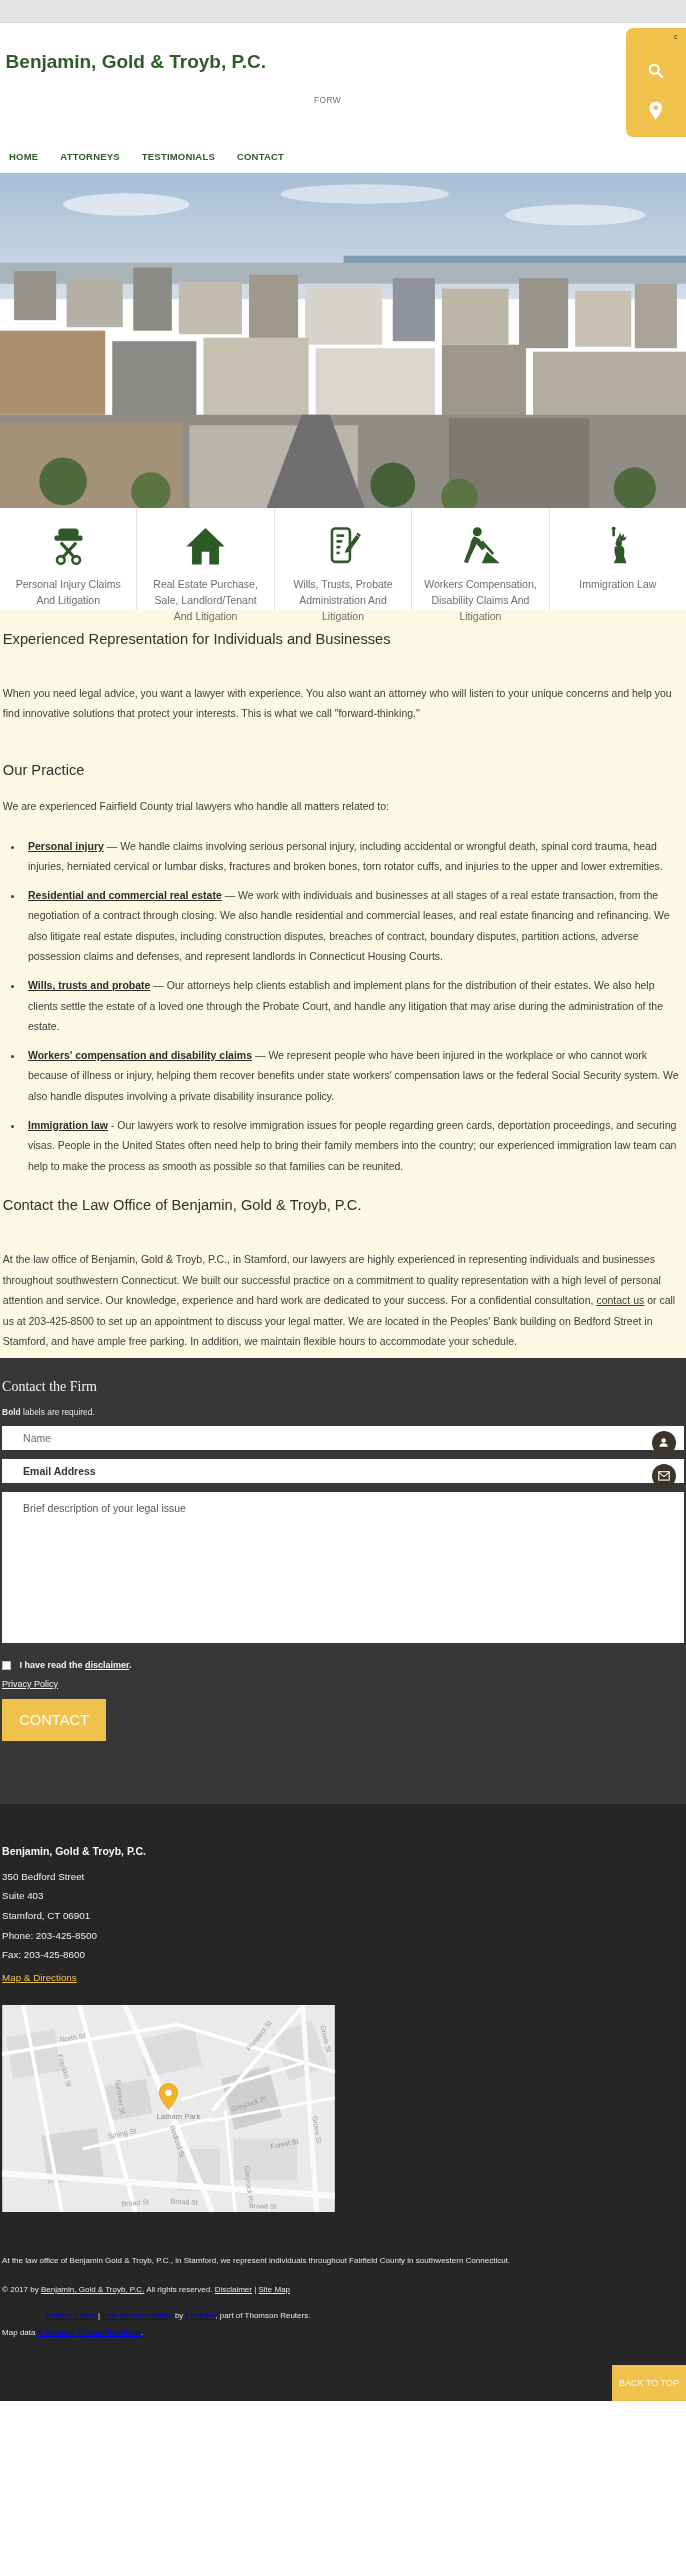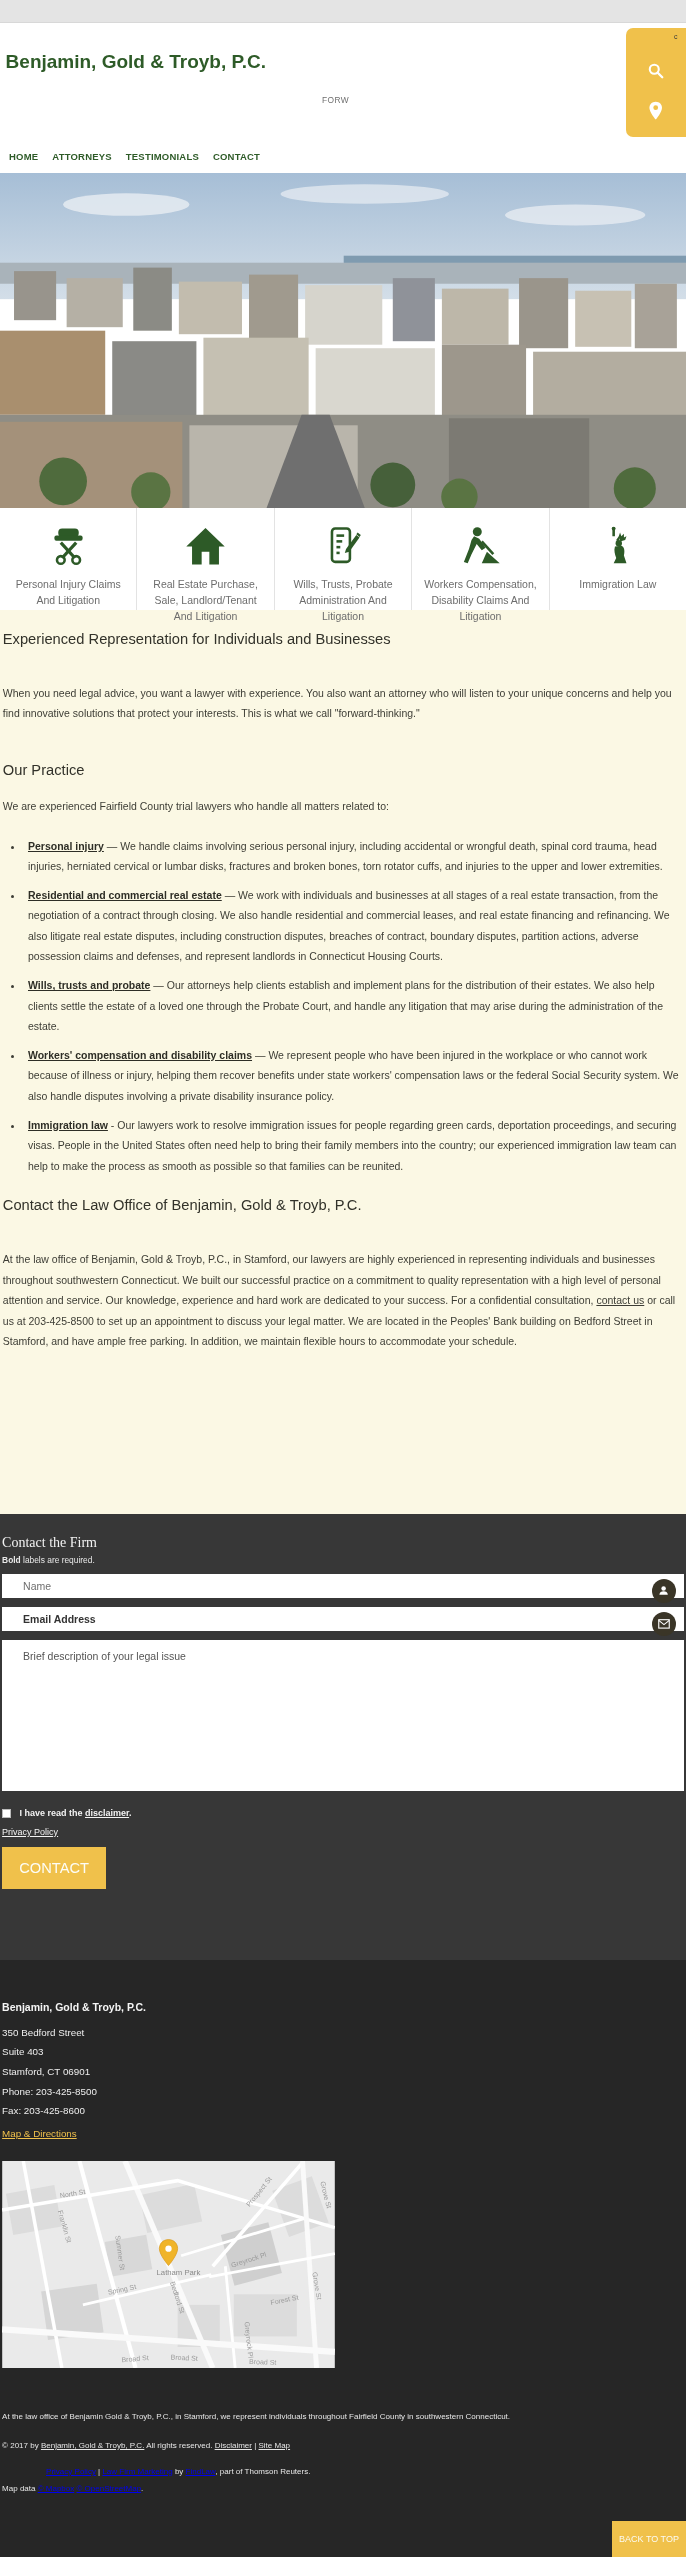--- a/index.html
+++ b/index.html
@@ -2,53 +2,53 @@
 <html style="font-size:11.2px"><head>
 <meta charset="utf-8">
 <style>
   * { margin:0; padding:0; box-sizing:border-box; }
   body { width:686px; font-family:"Liberation Sans", sans-serif; background:#ffffff; }
   .topbar { height:23px; background:#e4e4e4; border-bottom:0.7px solid #d8d8d8; }
 
   
   .header { position:relative; height:150px; background:#ffffff; }
   .firm-name { position:absolute; left:5.6px; top:28px; width:337px; font-size:19px; font-weight:bold; color:#2e5b28; line-height:1.15; }
-  .tagline { position:absolute; left:314px; top:72px; font-size:8.4px; color:#6f6f6f; letter-spacing:0.4px;margin-left:8px; }
+  .tagline { position:absolute; left:314px; top:72px; font-size:8.4px; color:#6f6f6f; letter-spacing:0.4px; }
   .util-panel { position:absolute; right:0; top:4.9px; width:60px; height:109px; background:#f0c14b; border-radius:7px 0 0 7px; }
   .util-char { position:absolute; top:5.6px; right:8.4px; font-size:7px; color:#3a3a3a; }
   .util-btn { position:absolute; left:0; width:60px; height:35px; display:flex; align-items:center; justify-content:center; cursor:pointer; background:transparent; border:none; }
   .util-btn.search { top:27px; }
   .util-btn.locate { top:67px; }
-  .nav { position:absolute; left:9px; top:128px; display:flex; gap:14px; }
+  .nav { position:absolute; left:9px; top:128px; display:flex; gap:22px; }
   .nav a { font-size:9.5px; font-weight:bold; color:#2e5b28; text-decoration:none; letter-spacing:0.2px; }
 
   
   .hero { height:335px; overflow:hidden; line-height:0; }
 
   
   .practice-row { height:102px; background:#ffffff; display:flex; }
   .practice-col { flex:1; border-right:0.7px solid #e3e3e3; text-align:center; padding-top:15.4px; }
   .practice-col:last-child { border-right:none; }
   .practice-icon { height:44px; display:flex; align-items:flex-end; justify-content:center; margin-bottom:8.4px; }
   .practice-label { font-size:10.5px; color:#6d6d6d; line-height:1.55; padding:0 9.8px; }
 
   
-  .content { height:904px; background:#fbf8e4; padding:21px 4.9px 0 2.8px; overflow:hidden; }
+  .content { height:748px; background:#fbf8e4; padding:21px 4.9px 0 2.8px; overflow:hidden; }
   .content h2 { font-size:14.7px; font-weight:400; color:#32322a; margin-bottom:18px; }
   .content p { font-size:10.5px; color:#3d3d35; line-height:1.95; margin-bottom:19.6px; }
   .content .gap { height:18px; }
   .content ul { list-style:disc; margin:4.2px 0 21px 21px; }
   .content li { font-size:10.5px; color:#3d3d35; line-height:1.95; margin-bottom:8.4px; padding-left:4.2px; }
   .lead { font-weight:bold; text-decoration:underline; color:#2e2e26; }
   .inline-link { color:#3d3d35; text-decoration:underline; cursor:pointer; }
 
   
   .form-section { height:446px; background:#373737; padding:21px 2.1px 0 2.1px; overflow:hidden; position:relative; }
   .form-title { font-family:"Liberation Serif", serif; font-size:14px; color:#f3f3f3; font-weight:400; }
-  .form-note { font-size:8.4px; color:#e9e9e9; margin-top:4px; }
+  .form-note { font-size:8.4px; color:#e9e9e9; margin-top:12px; }
   .form-note b { font-weight:bold; }
   .field-row { position:relative; margin-top:9px; }
   .field-row input { width:100%; height:24px; border:none; background:#ffffff; padding:0 42px 0 21px; font-size:10.5px; font-family:"Liberation Sans", sans-serif; }
   .field-row textarea { width:100%; height:151px; border:none; background:#ffffff; padding:9.8px 42px 0 21px; font-size:10.5px; font-family:"Liberation Sans", sans-serif; resize:none; }
   input.f-name::placeholder { color:#6e6e6e; }
   input.f-email::placeholder { color:#333333; font-weight:bold; }
   input.f-phone::placeholder { color:#555555; }
   textarea.f-desc::placeholder { color:#555555; }
   .field-icon { position:absolute; right:8.4px; top:4.9px; width:24px; height:24px; border-radius:50%; background:#3a3527; display:flex; align-items:center; justify-content:center; }
   .check-row { margin-top:15.4px; display:flex; align-items:center; font-size:9px; font-weight:bold; color:#f3f3f3; }

